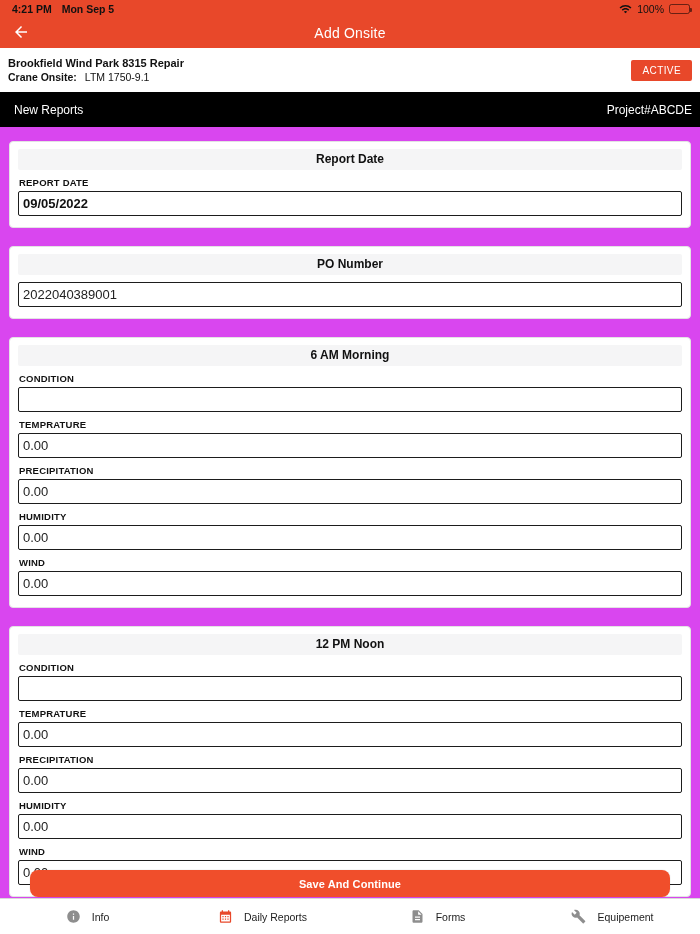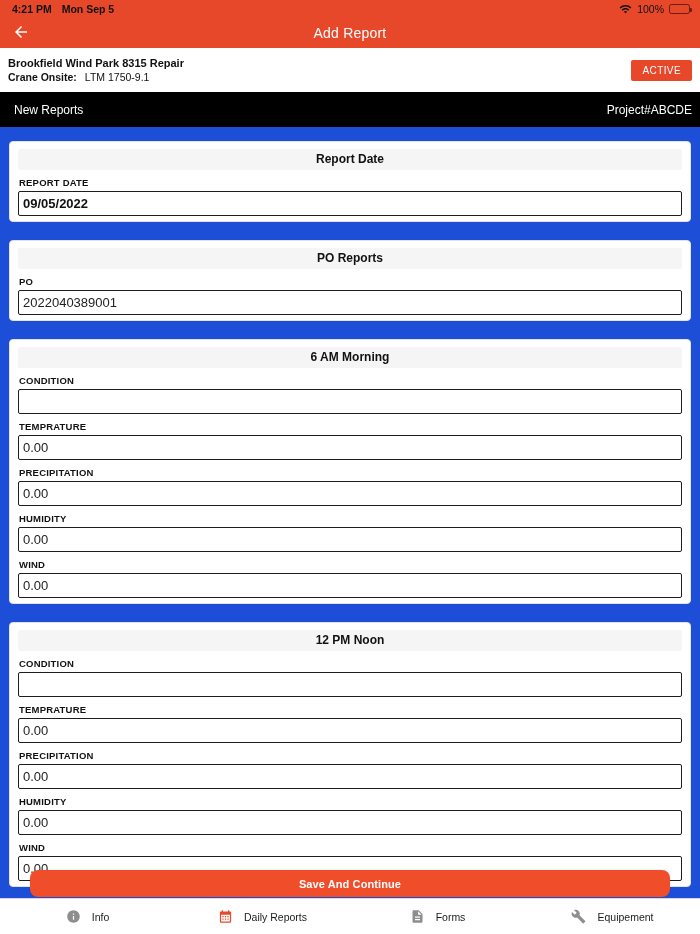--- a/index.html
+++ b/index.html
@@ -1,18 +1,18 @@
 <!DOCTYPE html>
 <html><head>
 <meta charset="utf-8">
 <style>
   * { margin:0; padding:0; box-sizing:border-box; }
   html,body { width:700px; height:934px; overflow:hidden; background:#fff;
     font-family:"Liberation Sans","DejaVu Sans",sans-serif; -webkit-font-smoothing:antialiased; }
-  .app { position:relative; width:700px; height:934px; overflow:hidden; background:#1d4ed8; }
+  .app { position:relative; width:700px; height:934px; overflow:hidden; background:#d946ef; }
 
   
   .statusbar { height:18px; background:#E8482A; display:flex; align-items:center;
     justify-content:space-between; padding:0 10px 0 12px; }
   .sb-left { display:flex; align-items:center; gap:10px; }
   .sb-time { font-size:10.5px; font-weight:bold; color:#111; }
   .sb-date { font-size:10.5px; font-weight:bold; color:#111; }
   .sb-right { display:flex; align-items:center; gap:5px; }
   .sb-batt-pct { font-size:10.5px; font-weight:normal; color:#111; }
   .wifi-icon svg { display:block; }
@@ -39,21 +39,21 @@
     letter-spacing:.4px; padding:5px 11px; border-radius:2px; cursor:pointer; }
 
   
   .subnav { height:35px; background:#000; display:flex; align-items:center;
     justify-content:space-between; padding:0 8px 0 14px; }
   .subnav span { color:#fff; font-size:12px; }
 
   
   .content { padding:14px 9px 0 9px; }
   .card { background:#fff; border:1px solid #e3e3e3; border-radius:4px;
-    padding:7px 8px 5px 8px; margin-bottom:18px; }
+    padding:7px 8px 11px 8px; margin-bottom:18px; }
   .card-header { background:#f5f5f6; height:21px; line-height:21px; text-align:center;
     font-size:12px; font-weight:bold; color:#111; border-radius:2px; }
   .field { margin-top:7px; }
   .field-label { font-size:9.5px; font-weight:bold; color:#111; letter-spacing:.2px;
     margin:3px 0 3px 1px; text-transform:uppercase; }
   .field-input { display:block; width:100%; height:25px; border:1.5px solid #1d1d1d;
     border-radius:2px; padding:2px 4px; font-size:13px; color:#222; background:#fff;
     font-family:"Liberation Sans","DejaVu Sans",sans-serif; outline:none; }
   .field-input.bold { font-weight:bold; color:#111; }
 
@@ -96,21 +96,21 @@
   </div>
 
   <div class="navbar">
     <div class="back-btn">
       <span>
         <svg width="18" height="18" viewBox="0 0 24 24">
             <path fill="#fff" d="M20 11H7.83l5.59-5.59L12 4l-8 8 8 8 1.41-1.41L7.83 13H20v-2z"></path>
           </svg>
       </span>
     </div>
-    <span class="nav-title">Add Report</span>
+    <span class="nav-title">Add Onsite</span>
   </div>
 
   <div class="projectbar">
     <div class="proj-left">
       <span class="proj-name">Brookfield Wind Park 8315 Repair</span>
       <span class="proj-crane">
         <span class="lbl">Crane Onsite:</span><span>LTM 1750-9.1</span>
       </span>
     </div>
     <span class="status-badge">ACTIVE</span>
@@ -126,24 +126,23 @@
     <div class="card-header">Report Date</div>
     <div class="fields">
   <div class="field">
     <div class="field-label">REPORT DATE</div>
     <input class="field-input bold" type="text" value="09/05/2022" style="">
   </div>
 </div>
   </div>
 
   <div class="card">
-    <div class="card-header">PO Reports</div>
-    <div class="fields">
-  <div class="field">
-    <div class="field-label">PO</div>
+    <div class="card-header">PO Number</div>
+    <div class="fields">
+  <div class="field">
     <input class="field-input" type="text" value="2022040389001" style="">
   </div>
 </div>
   </div>
 
   <div class="card">
     <div class="card-header">6 AM Morning</div>
     <div class="fields">
   <div class="field">
     <div class="field-label">CONDITION</div>

